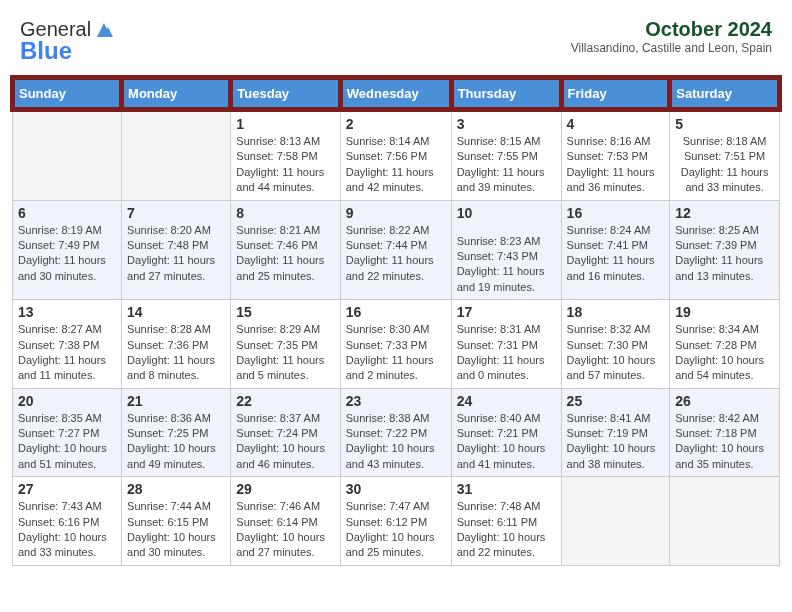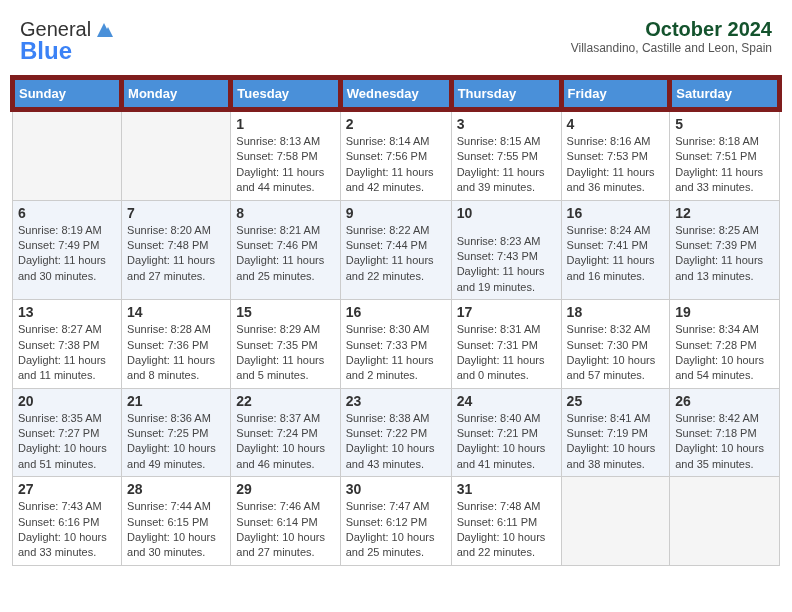--- a/index.html
+++ b/index.html
@@ -129,21 +129,21 @@
 Daylight: 11 hours and 39 minutes.</div>
         </td>
         <td>
           <span class="day-num">4</span>
           <div class="day-info" style="white-space: pre-line;">Sunrise: 8:16 AM
 Sunset: 7:53 PM
 Daylight: 11 hours and 36 minutes.</div>
         </td>
         <td>
           <span class="day-num">5</span>
-          <div class="day-info" style="white-space: pre-line;">Sunrise: 8:18 AM
+          <div class="day-info" style="white-space: pre-line; text-align: center;">Sunrise: 8:18 AM
 Sunset: 7:51 PM
 Daylight: 11 hours and 33 minutes.</div>
         </td>
       </tr>
       <tr class="row-shade">
         <td>
           <span class="day-num">6</span>
           <div class="day-info" style="white-space: pre-line;">Sunrise: 8:19 AM
 Sunset: 7:49 PM
 Daylight: 11 hours and 30 minutes.</div>

